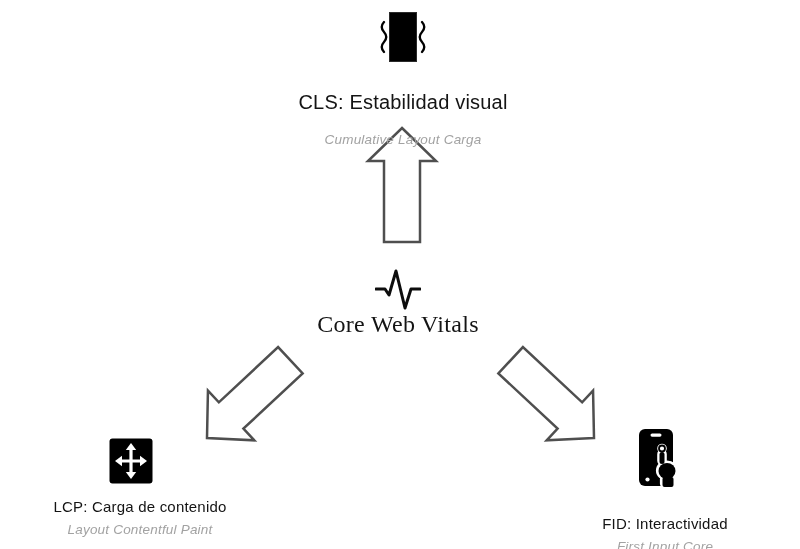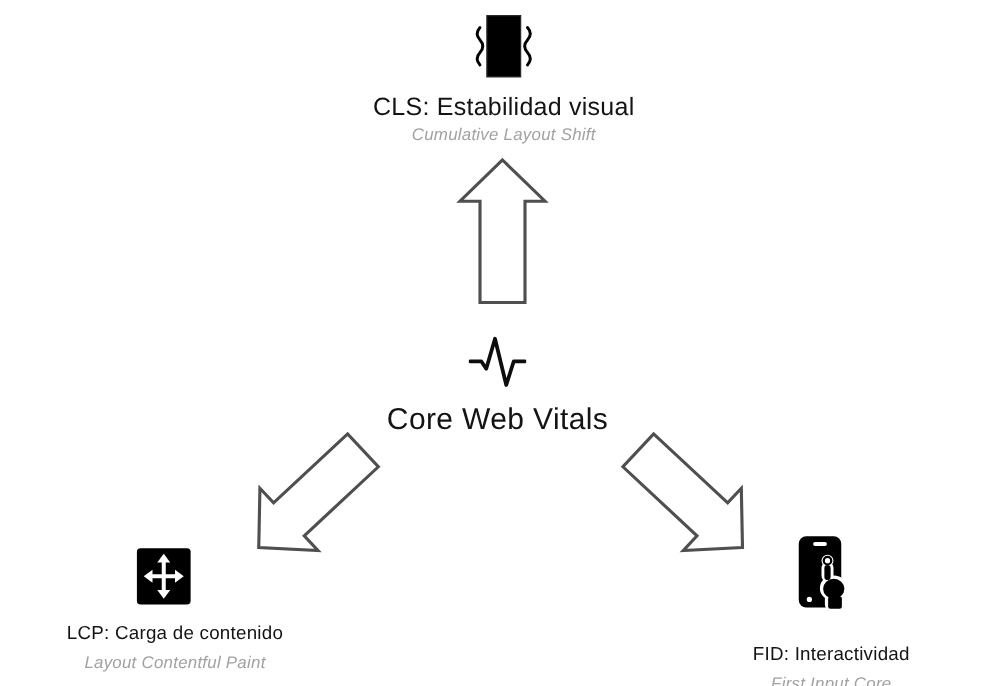--- a/index.html
+++ b/index.html
@@ -22,28 +22,28 @@
   .node-title.small{font-size:20px;line-height:24px;}
   .node-subtitle{
     font-size:13.5px;font-style:italic;color:#a2a2a2;
     white-space:nowrap;line-height:17px;letter-spacing:0.2px;
   }
   .center-label{
     font-size:24px;color:#141414;white-space:nowrap;line-height:29px;
     letter-spacing:0.3px;
   }
   
-  .node-cls {left:253px; top:11px;  width:300px;}
+  .node-cls {left:253px; top:11px;  width:300px;gap:16px;}
   .node-core{left:248px; top:266px; width:300px;}
   .node-lcp {left:0px;   top:438px; width:280px;}
   .node-fid {left:525px; top:428px; width:280px;}
   .node-lcp .icon{position:relative;left:-9px;}
   .node-fid .icon{position:relative;left:-4px;}
   .node-cls .node-title{margin-top:11px;}
-  .node-core .center-label{margin-top:11px;}
+  .node-core .center-label{margin-top:0;font-family:Liberation Serif, serif;}
   .node-lcp .node-title{margin-top:10px;}
   .node-fid .node-title{margin-top:23px;}
   .node-subtitle{margin-top:1px;}
 </style>
 </head>
 <body>
 
 <div class="canvas">
 
   <svg class="arrow-layer" width="800" height="549" viewBox="0 0 800 549">
@@ -57,21 +57,21 @@
 
   <div class="node node-cls">
     <span class="icon">
       <svg width="50" height="52" viewBox="0 0 50 52">
         <rect x="11.5" y="1.5" width="27" height="49" fill="#000000" stroke="#2a2a2a" stroke-width="1"></rect>
         <path d="M6 11 q-4.5 5 0 10 q4.5 5 0 10 q-4.5 5 0 10" fill="none" stroke="#000000" stroke-width="2.3" stroke-linecap="round"></path>
         <path d="M44 11 q4.5 5 0 10 q-4.5 5 0 10 q4.5 5 0 10" fill="none" stroke="#000000" stroke-width="2.3" stroke-linecap="round"></path>
       </svg>
     </span>
     <div class="node-title small">CLS: Estabilidad visual</div>
-    <div class="node-subtitle">Cumulative Layout Shift</div>
+    <div class="node-subtitle">Cumulative Layout Carga</div>
   </div>
 
   <div class="node node-core">
     <span class="icon">
       <svg width="46" height="44" viewBox="0 0 46 44">
         <path d="M1 23 h9 l4 6 l7 -24 l9 37 l6 -19 h9" fill="none" stroke="#0d0d0d" stroke-width="3" stroke-linecap="round" stroke-linejoin="round"></path>
       </svg>
     </span>
     <div class="center-label">Core Web Vitals</div>
   </div>

